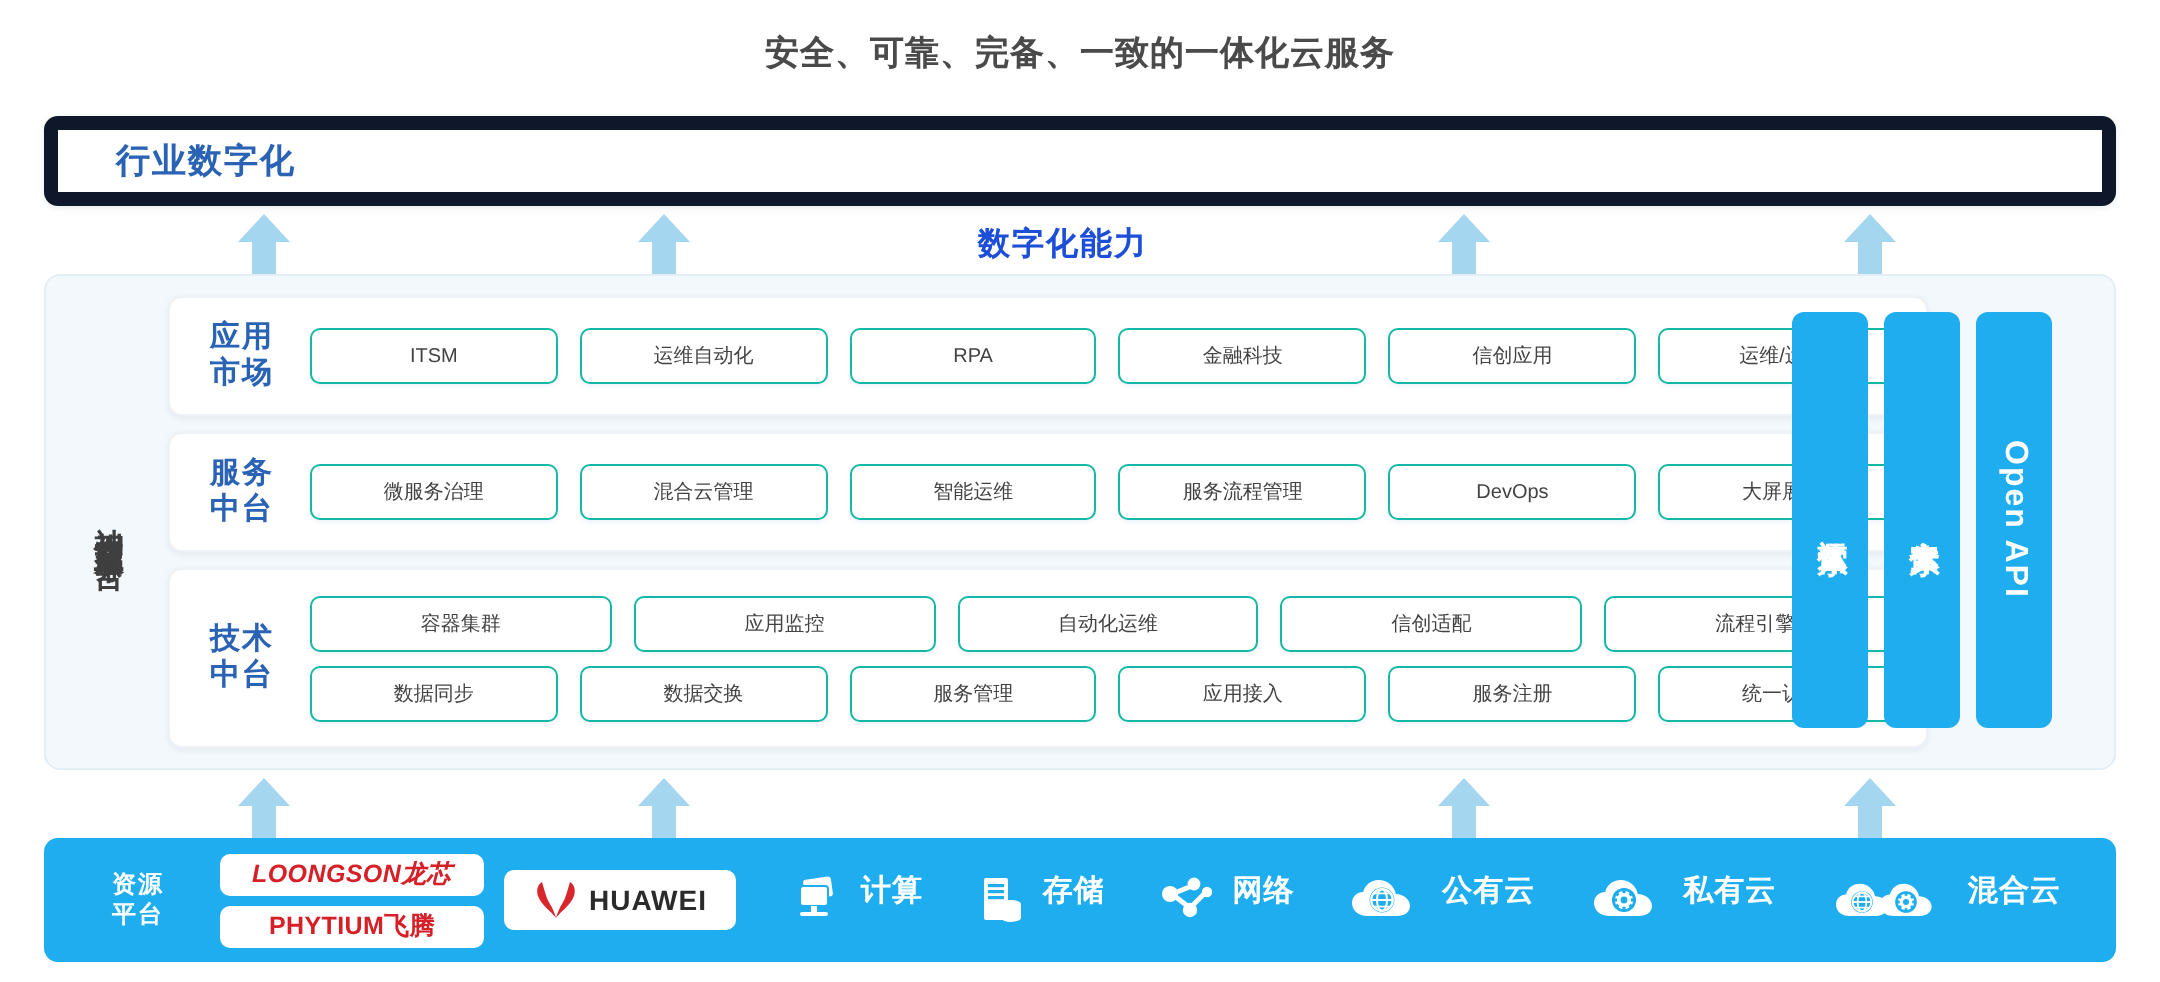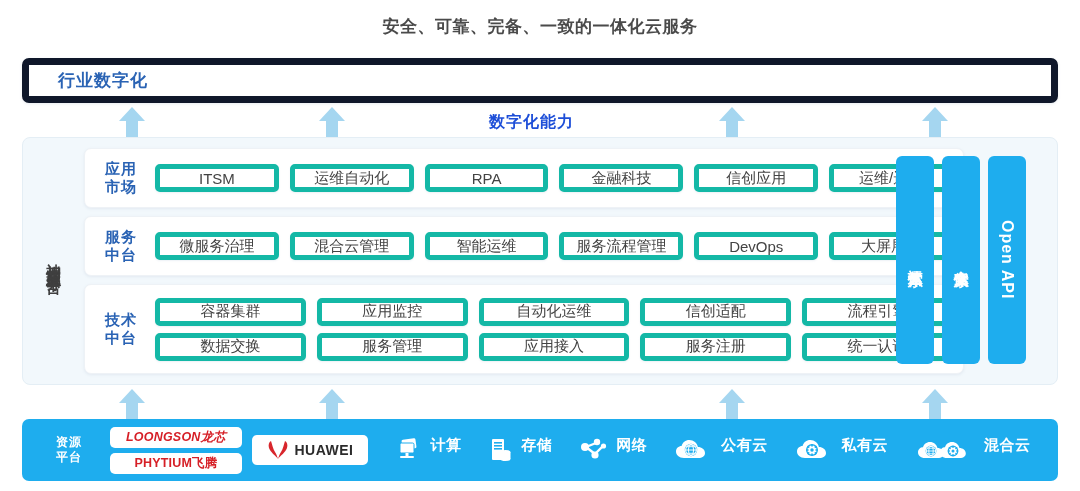--- a/index.html
+++ b/index.html
@@ -84,23 +84,23 @@
   .cap-row.r3 { height:90px; }
 
   .cap-name {
     width:56px; flex:none; text-align:center;
     font-size:15px; font-weight:bold; color:#2a63b4;
     line-height:1.18; letter-spacing:1px;
   }
   .cap-grid { flex:1; display:flex; flex-direction:column; gap:7px; padding-left:6px; }
   .cap-line { display:flex; gap:11px; }
   .cap-chip {
-    flex:1; height:28px; border:5px solid #14b8a6; border-radius:5px;
+    flex:1; height:28px; border:1px solid #14b8a6; border-radius:5px;
     background:#fff; display:flex; align-items:center; justify-content:center;
-    font-size:15px; color:#434343; white-space:nowrap;
+    font-size:10px; color:#434343; white-space:nowrap;
     box-shadow:0 1px 2px rgba(140,170,200,.16);
   }
 
   
   .pillars {
     position:absolute; left:896px; top:156px; width:136px; height:208px;
     display:flex; gap:8px;
   }
   .pillar {
     width:38px; height:208px; background:#1eadee; border-radius:6px;
@@ -221,20 +221,21 @@
       </div>
       <div class="cap-grid">
         <div class="cap-line">
           <div class="cap-chip">容器集群</div>
           <div class="cap-chip">应用监控</div>
           <div class="cap-chip">自动化运维</div>
           <div class="cap-chip">信创适配</div>
           <div class="cap-chip">流程引擎</div>
         </div>
         <div class="cap-line">
+          <div class="cap-chip">数据同步</div>
           <div class="cap-chip">数据交换</div>
           <div class="cap-chip">服务管理</div>
           <div class="cap-chip">应用接入</div>
           <div class="cap-chip">服务注册</div>
           <div class="cap-chip">统一认证</div>
         </div>
       </div>
     </div>
   </div>
 

